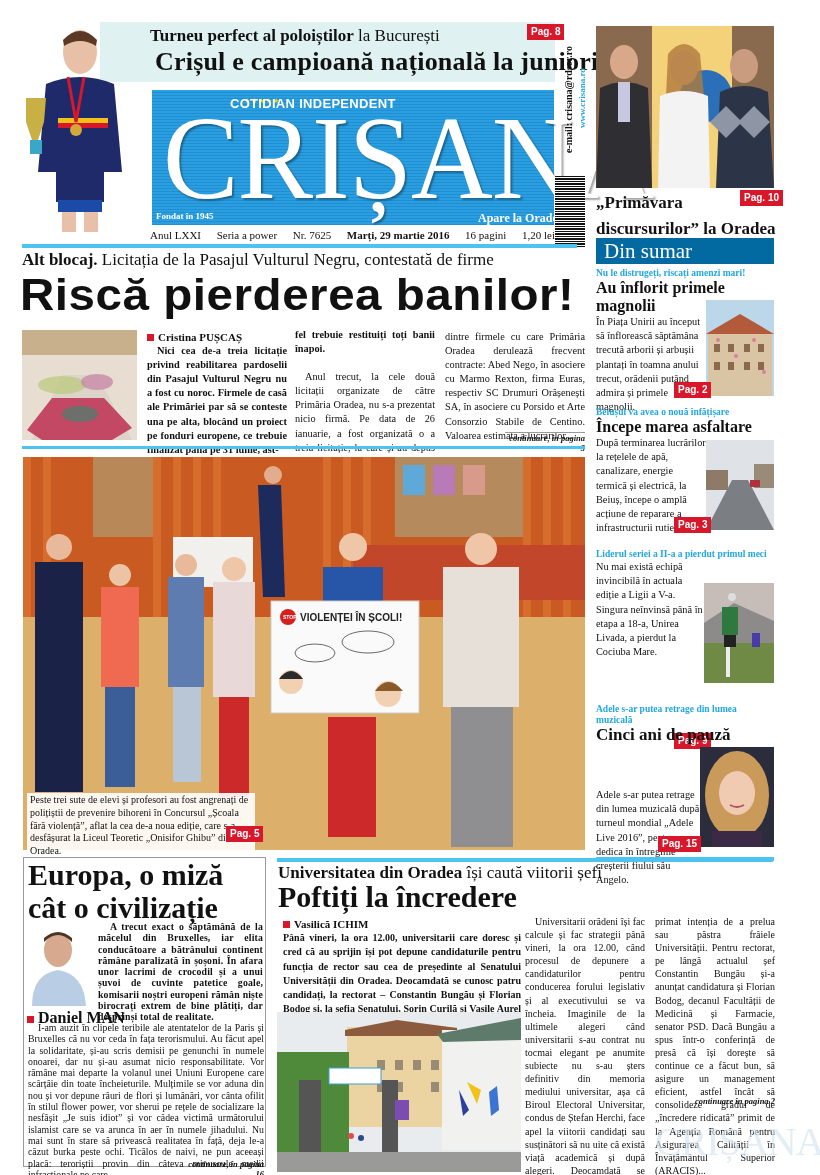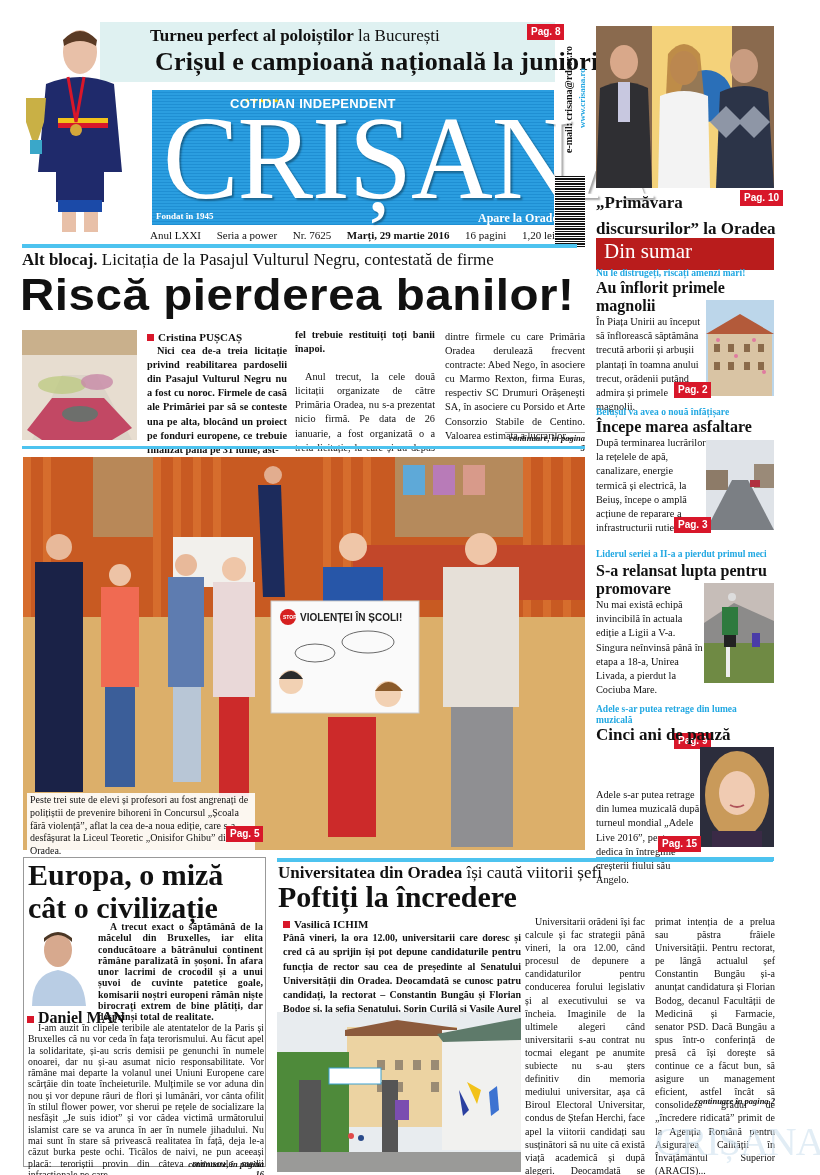--- a/index.html
+++ b/index.html
@@ -36,21 +36,21 @@
   .lead-kicker { left: 22px; top: 250px; font-size: 17px; }
   .lead-kicker b { font-weight: bold; }
   .lead-title { left: 20px; top: 270px; font-family: "Liberation Sans", sans-serif; font-weight: bold; font-size: 44px; letter-spacing: 0.5px; transform: scaleX(1.08); transform-origin: left; color: #111; }
   .floor-photo { left: 22px; top: 330px; width: 115px; height: 110px; }
   .col { font-size: 10.3px; line-height: 14.1px; text-align: justify; }
   .byline { font-weight: bold; font-size: 11px; }
   .byline::before { content: ""; display: inline-block; width: 7px; height: 7px; background: #d8172a; margin-right: 4px; }
   .cont { font-style: italic; font-weight: bold; font-size: 8.5px; text-align: right; border-top: 1px solid #999; }
 
   
-  .sumar-head { left: 596px; top: 238px; width: 178px; height: 32px; background: #b91c1c; color: #fff; font-size: 21px; padding-left: 8px; line-height: 26px; }
+  .sumar-head { left: 596px; top: 238px; width: 178px; height: 26px; background: #0369a1; color: #fff; font-size: 21px; padding-left: 8px; line-height: 26px; }
   .side-kicker { font-size: 9.5px; font-weight: bold; color: #22a8e2; line-height: 11px; }
   .side-title { font-size: 16px; font-weight: bold; line-height: 18px; }
   .side-body { font-size: 10.3px; line-height: 14.2px; }
   .thumb { position: absolute; }
 
   
   .main-photo { left: 23px; top: 457px; width: 562px; height: 393px; }
   .caption { left: 27px; top: 793px; width: 228px; background: rgba(255,255,255,0.9); font-size: 10px; font-weight: normal; line-height: 12.8px; padding: 1px 3px; }
 
   
@@ -269,21 +269,20 @@
       <rect x="0" y="30" width="22" height="20" fill="#8d7b68"></rect>
       <rect x="48" y="24" width="20" height="24" fill="#9a8a78"></rect>
       <path d="M0 90 L26 40 L42 40 L68 90 Z" fill="#7b7f84"></path>
       <rect x="44" y="40" width="10" height="7" fill="#b03040"></rect>
     </svg>
 </div>
 <div class="abs pag-badge" style="left:674px; top:517px;">Pag. 3</div>
 
 <div class="abs" style="left:596px; top:549px; width:180px;">
   <div class="side-kicker">Liderul seriei a II-a a pierdut primul meci</div>
-  <div class="side-title" style="margin-top:2px;">S-a relansat lupta pentru promovare</div>
   <div class="side-body" style="width:110px;">Nu mai există echipă invincibilă în actuala ediție a Ligii a V-a. Singura neînvinsă până în etapa a 18-a, Unirea Livada, a pierdut la Cociuba Mare.</div>
 </div>
 <div class="abs thumb" style="left:704px; top:583px; width:70px; height:100px;">
   <svg width="70" height="100">
       <rect width="70" height="100" fill="#c6bdb8"></rect>
       <path d="M0 40 L30 20 L70 38 L70 60 L0 60 Z" fill="#8c8b8a"></path>
       <rect x="0" y="60" width="70" height="40" fill="#6f8a44"></rect>
       <circle cx="28" cy="14" r="4" fill="#ddd"></circle>
       <rect x="18" y="24" width="16" height="28" fill="#2e7a3e"></rect>
       <rect x="20" y="52" width="12" height="12" fill="#222"></rect>

